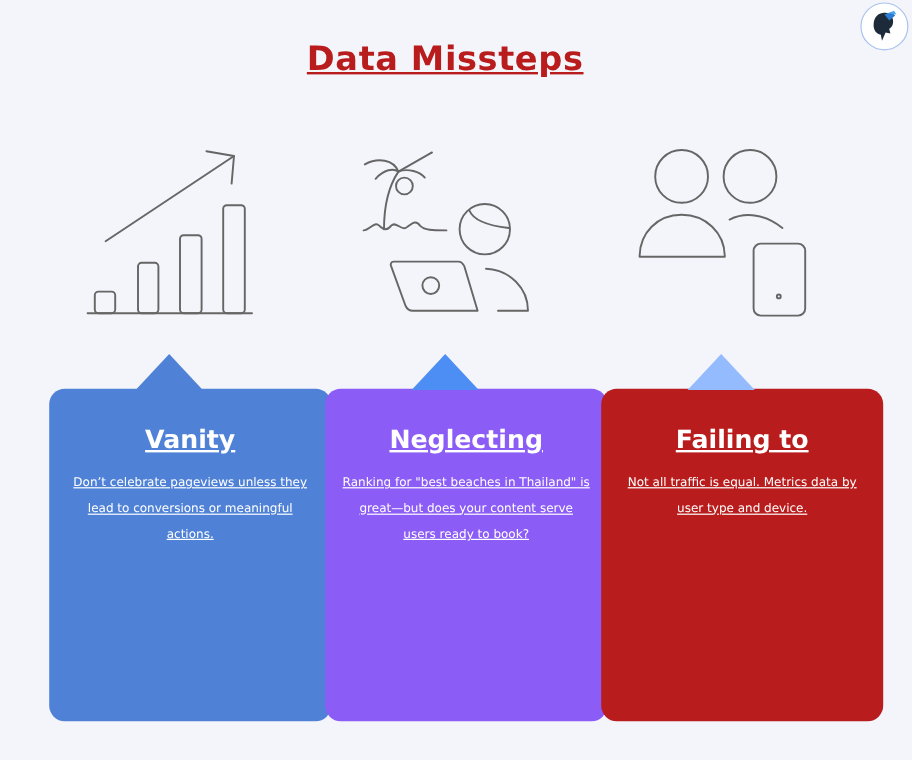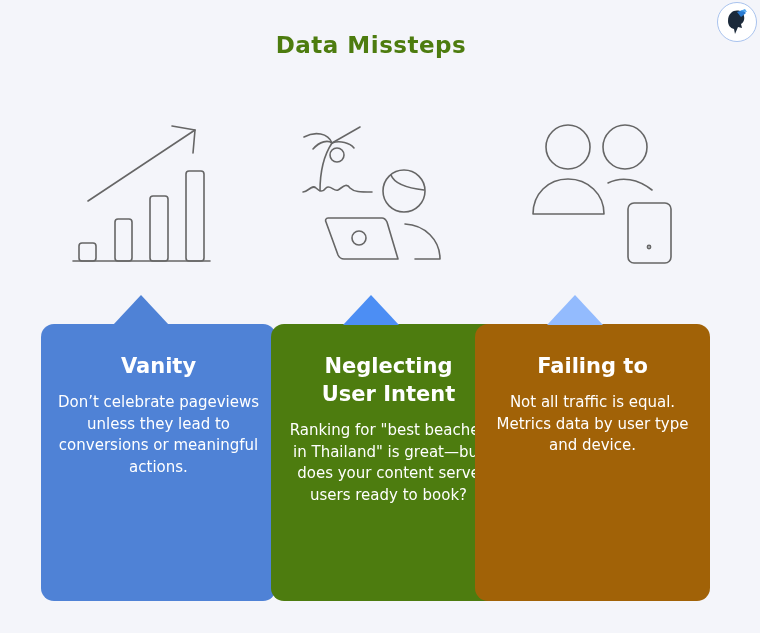--- a/index.html
+++ b/index.html
@@ -5,52 +5,53 @@
   html, body { margin: 0; padding: 0; }
   body {
     width: 760px; height: 633px; overflow: hidden;
     background: #f4f5fa;
     position: relative;
     font-family: "DejaVu Sans", sans-serif;
   }
   .title {
     position: absolute; left: 0; width: 742px; top: 32px;
     text-align: center;
-    font-size: 23px; font-weight: bold; color: #4d7c0f;
+    font-size: 28px; font-weight: bold; color: #b91c1c;
     letter-spacing: 0.5px;
+    text-decoration: underline;
   }
   .avatar {
     position: absolute; left: 717px; top: 2px; width: 40px; height: 40px;
     border-radius: 50%; border: 1px solid #a9c3ee; background: #fff;
     box-sizing: border-box; display: flex; align-items: center; justify-content: center;
     cursor: pointer;
   }
   .icon-wrap { position: absolute; }
   .icon-wrap svg { display: block; }
   .card {
     position: absolute; top: 324px; width: 235px; height: 277px;
     border-radius: 13px; box-sizing: border-box;
-    color: #fff; text-align: center; padding: 28px 14px 0 14px;
+    color: #fff; text-align: center; padding: 28px 14px 0 14px; text-decoration: underline;
   }
   .card .pointer {
     position: absolute; top: -29px; left: 72px; width: 0; height: 0;
     border-left: 28px solid transparent; border-right: 28px solid transparent;
     border-bottom: 30px solid currentColor;
   }
   .card-title {
     font-size: 21px; font-weight: bold; line-height: 28px; color: #fff;
   }
   .card-body {
-    margin-top: 12px; font-size: 15px; line-height: 21.5px; color: #fff;
+    margin-top: 12px; font-size: 10px; line-height: 21.5px; color: #fff;
   }
   .c1 { left: 41px; background: #4f82d6; }
   .c1 .pointer { color: #4f82d6; }
-  .c2 { left: 271px; background: #4d7c0f; }
+  .c2 { left: 271px; background: #8b5cf6; }
   .c2 .pointer { color: #4c8ef4; }
-  .c3 { left: 475px; background: #a16207; }
+  .c3 { left: 501px; background: #b91c1c; }
   .c3 .pointer { color: #93bbfe; }
 </style>
 </head>
 <body>
 
 <div class="title">Data Missteps</div>
 
 <div class="avatar">
   <svg width="24" height="26" viewBox="0 0 24 26">
     <path d="M6 4 C10 0 18 1 19 7 C20 11 18 14 16 15 L17 19 L13 18 L10 25 L9 20 C5 19 3 16 3 12 C3 8 4 6 6 4 Z" fill="#1c2a3a"></path>
@@ -109,21 +110,20 @@
   <div class="card-title">
     <div>Vanity</div>
   </div>
   <div class="card-body">Don’t celebrate pageviews unless they lead to conversions or meaningful actions.</div>
 </div>
 
 <div class="card c2">
   <div class="pointer"></div>
   <div class="card-title">
     <div>Neglecting</div>
-    <div>User Intent</div>
   </div>
   <div class="card-body">Ranking for "best beaches in Thailand" is great—but does your content serve users ready to book?</div>
 </div>
 
 <div class="card c3">
   <div class="pointer"></div>
   <div class="card-title">
     <div>Failing to</div>
   </div>
   <div class="card-body">Not all traffic is equal. Metrics data by user type and device.</div>

